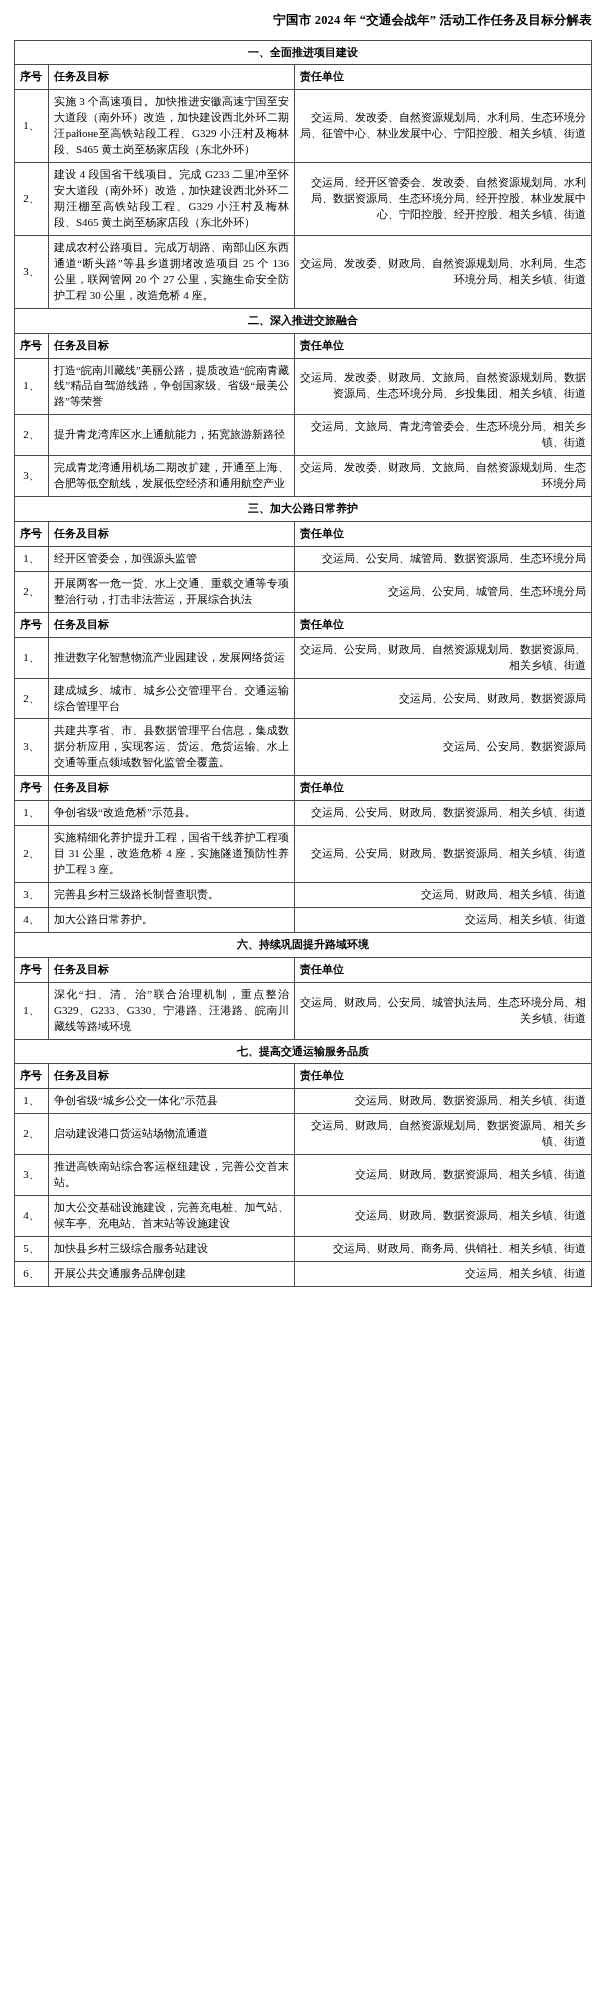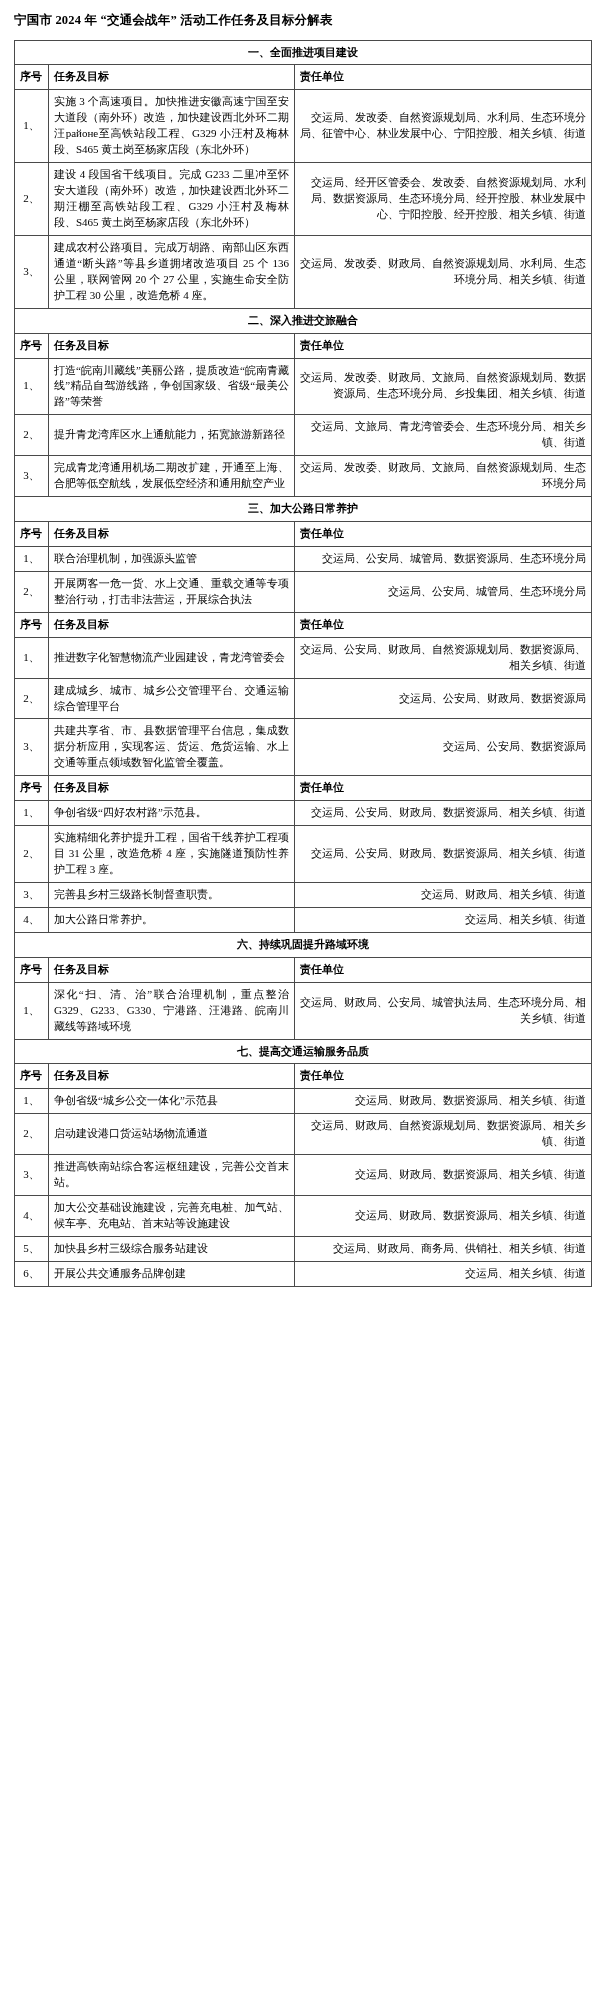--- a/index.html
+++ b/index.html
@@ -11,21 +11,21 @@
     width: 606px;
     font-family: "Liberation Serif", "DejaVu Serif", serif;
     color: #000;
   }
   .page {
     width: 606px;
     box-sizing: border-box;
     padding: 8px 14px 18px 14px;
   }
   .doc-title {
-    text-align: left;
+    text-align: right;
     font-size: 12.5px;
     font-weight: bold;
     letter-spacing: 0.2px;
     margin: 4px 0 10px 0;
     line-height: 1.4;
   }
   table.main {
     width: 100%;
     border-collapse: collapse;
     table-layout: fixed;
@@ -131,58 +131,58 @@
       <tr class="section-row">
         <td colspan="3">三、加大公路日常养护</td>
       </tr>
       <tr class="header-row">
         <td>序号</td>
         <td>任务及目标</td>
         <td>责任单位</td>
       </tr>
       <tr>
         <td class="num">1、</td>
-        <td class="task">联合治理机制，加强源头监管</td>
+        <td class="task">经开区管委会，加强源头监管</td>
         <td class="unit">交运局、公安局、城管局、数据资源局、生态环境分局</td>
       </tr>
       <tr>
         <td class="num">2、</td>
         <td class="task">开展两客一危一货、水上交通、重载交通等专项整治行动，打击非法营运，开展综合执法</td>
         <td class="unit">交运局、公安局、城管局、生态环境分局</td>
       </tr>
 
       <tr class="header-row">
         <td>序号</td>
         <td>任务及目标</td>
         <td>责任单位</td>
       </tr>
       <tr>
         <td class="num">1、</td>
-        <td class="task">推进数字化智慧物流产业园建设，青龙湾管委会</td>
+        <td class="task">推进数字化智慧物流产业园建设，发展网络货运</td>
         <td class="unit">交运局、公安局、财政局、自然资源规划局、数据资源局、相关乡镇、街道</td>
       </tr>
       <tr>
         <td class="num">2、</td>
         <td class="task">建成城乡、城市、城乡公交管理平台、交通运输综合管理平台</td>
         <td class="unit">交运局、公安局、财政局、数据资源局</td>
       </tr>
       <tr>
         <td class="num">3、</td>
         <td class="task">共建共享省、市、县数据管理平台信息，集成数据分析应用，实现客运、货运、危货运输、水上交通等重点领域数智化监管全覆盖。</td>
         <td class="unit">交运局、公安局、数据资源局</td>
       </tr>
 
       <tr class="header-row">
         <td>序号</td>
         <td>任务及目标</td>
         <td>责任单位</td>
       </tr>
       <tr>
         <td class="num">1、</td>
-        <td class="task">争创省级“四好农村路”示范县。</td>
+        <td class="task">争创省级“改造危桥”示范县。</td>
         <td class="unit">交运局、公安局、财政局、数据资源局、相关乡镇、街道</td>
       </tr>
       <tr>
         <td class="num">2、</td>
         <td class="task">实施精细化养护提升工程，国省干线养护工程项目 31 公里，改造危桥 4 座，实施隧道预防性养护工程 3 座。</td>
         <td class="unit">交运局、公安局、财政局、数据资源局、相关乡镇、街道</td>
       </tr>
       <tr>
         <td class="num">3、</td>
         <td class="task">完善县乡村三级路长制督查职责。</td>

